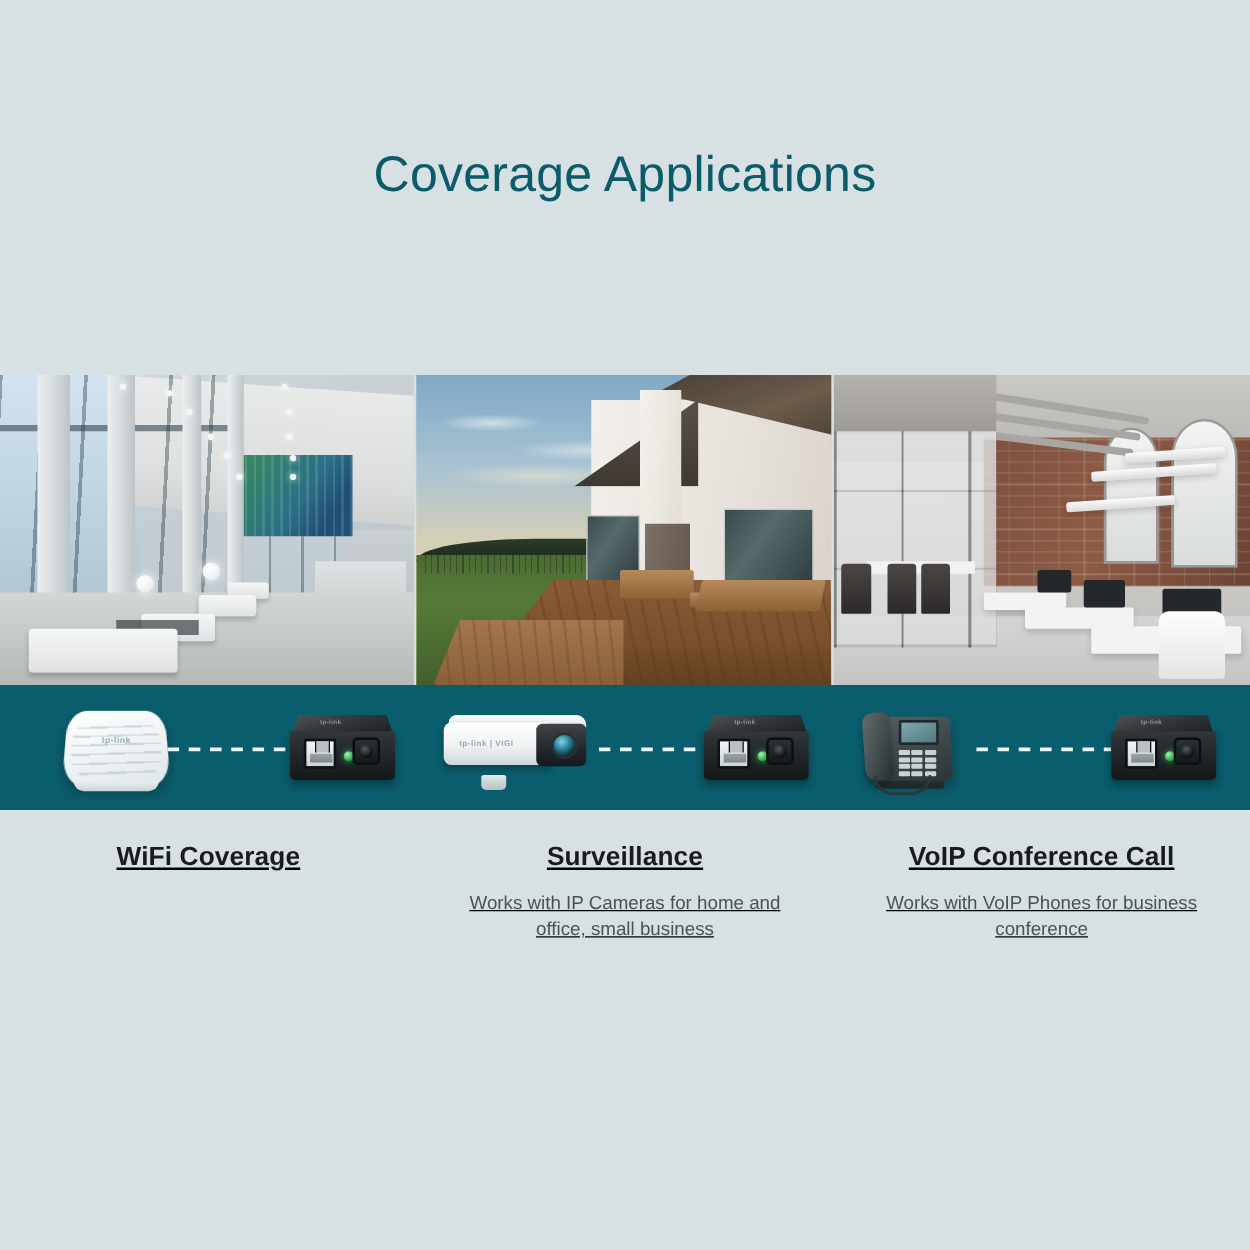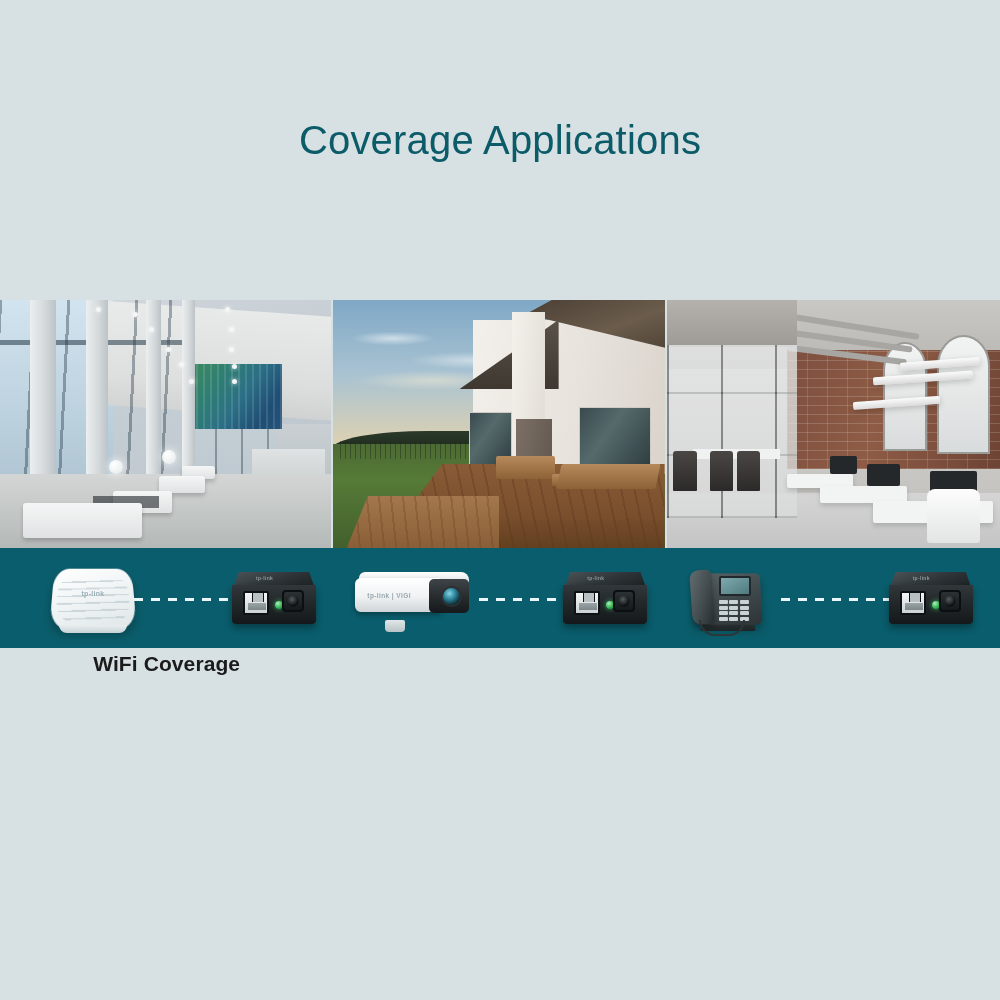--- a/index.html
+++ b/index.html
@@ -448,23 +448,24 @@
     background: radial-gradient(circle at 40% 35%, #555c5f, #0a0d0e 70%);
   }
   .poe .poelogo {
     position: absolute; left: 24px; top: 3px; font-size: 5px;
     color: #8d979a; letter-spacing: .3px; font-weight: 700;
   }
 
   
   .captions {
     position: absolute;
-    top: 652px; left: 0;
+    top: 674px; left: 0;
     width: 1000px;
     display: flex;
+    text-decoration: underline;
   }
   .caption-cell {
     width: 333.33px;
     text-align: center;
     padding: 0 26px;
   }
   .caption-title {
     font-size: 21px;
     font-weight: 700;
     color: #1b1b1b;
@@ -637,13 +638,21 @@
       <div class="led"></div>
       <div class="dc"></div>
     </div>
   </div>
 </div>
 
 <div class="captions">
   <div class="caption-cell">
     <div class="caption-title">WiFi Coverage</div>
   </div>
+  <div class="caption-cell">
+    <div class="caption-title">Surveillance</div>
+    <div class="caption-desc">Works with IP Cameras for home and office, small business</div>
+  </div>
+  <div class="caption-cell">
+    <div class="caption-title">VoIP Conference Call</div>
+    <div class="caption-desc">Works with VoIP Phones for business conference</div>
+  </div>
 </div>
 
 </body></html>

